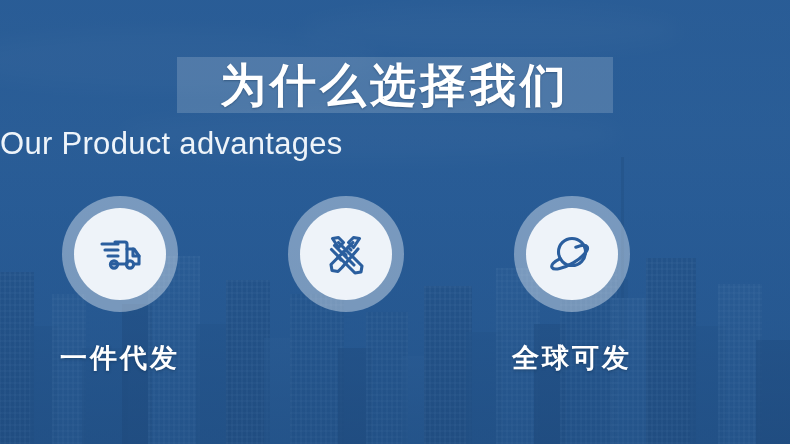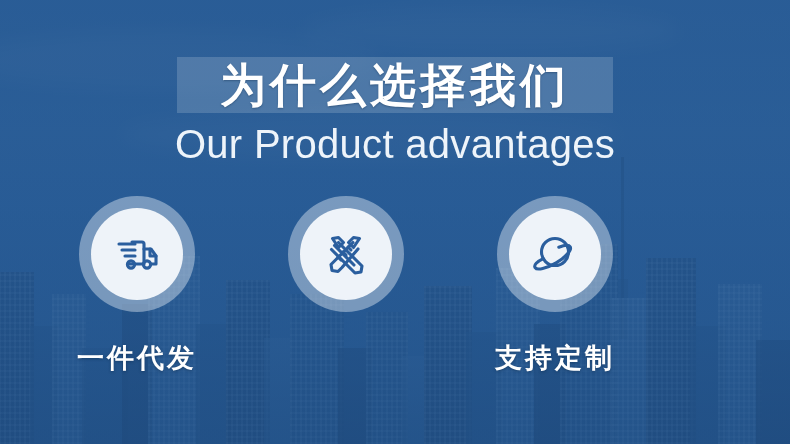--- a/index.html
+++ b/index.html
@@ -54,29 +54,28 @@
   }
   .title-cn{
     position:absolute;left:0;top:55px;width:790px;
     text-align:center;
     font-size:46px;line-height:60px;font-weight:bold;color:#ffffff;
     letter-spacing:4px;
     text-shadow:0 1px 2px rgba(10,35,62,0.35);
   }
   .title-en{
     position:absolute;left:0;top:124px;width:790px;
-    text-align:center;
-    font-size:40px;line-height:40px;color:#eef4fa;font-weight:300;
+    font-size:31px;line-height:40px;color:#eef4fa;font-weight:300;
     letter-spacing:0.3px;
   }
   
   .features{
     position:absolute;left:0;top:196px;width:692px;height:200px;
     display:flex;justify-content:space-between;
-    padding:0 47px;box-sizing:border-box;
+    padding:0 30px;box-sizing:border-box;
   }
   .feature{
     width:180px;display:flex;flex-direction:column;align-items:center;
   }
   .circle{
     width:116px;height:116px;border-radius:50%;
     background:rgba(233,241,248,0.42);
     display:flex;align-items:center;justify-content:center;
     box-sizing:border-box;
   }
@@ -200,17 +199,17 @@
       <div class="circle">
         <div class="disc">
           <svg width="56" height="56" viewBox="0 0 56 56">
             <g fill="none" stroke="#2a5e9e" stroke-width="3.1" stroke-linecap="round" stroke-linejoin="round">
               <circle cx="28" cy="26" r="13.5"></circle>
               <path d="M16.2 32.6 C10 35.6 6.5 39 8.1 41.6 c1.9 3.1 11.3 1 21-4.7 c9.7-5.7 16-13 14.1-16.1 c-1.2-2-5.7-1.7-11.4 0.4"></path>
             </g>
           </svg>
         </div>
       </div>
-      <div class="flabel">支持定制</div>
+      <div class="flabel">全球可发</div>
     </div>
 
   </div>
 </div>
 
 </body></html>

